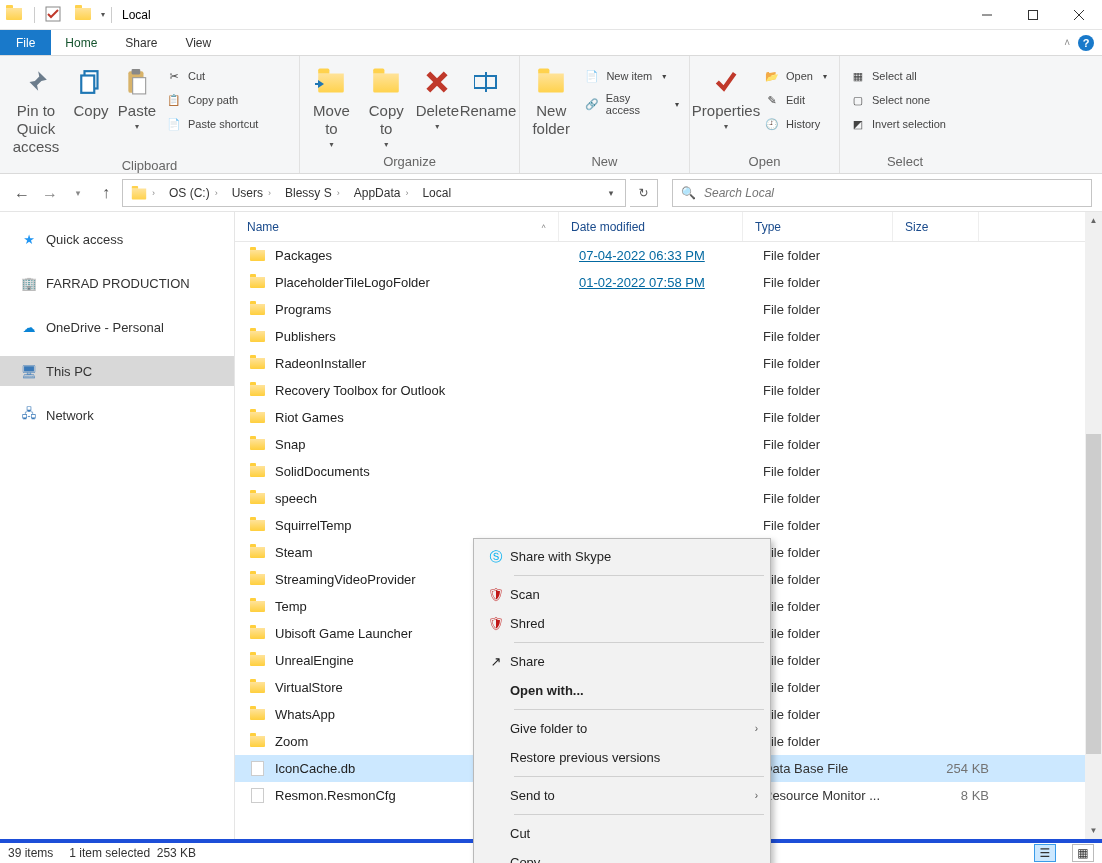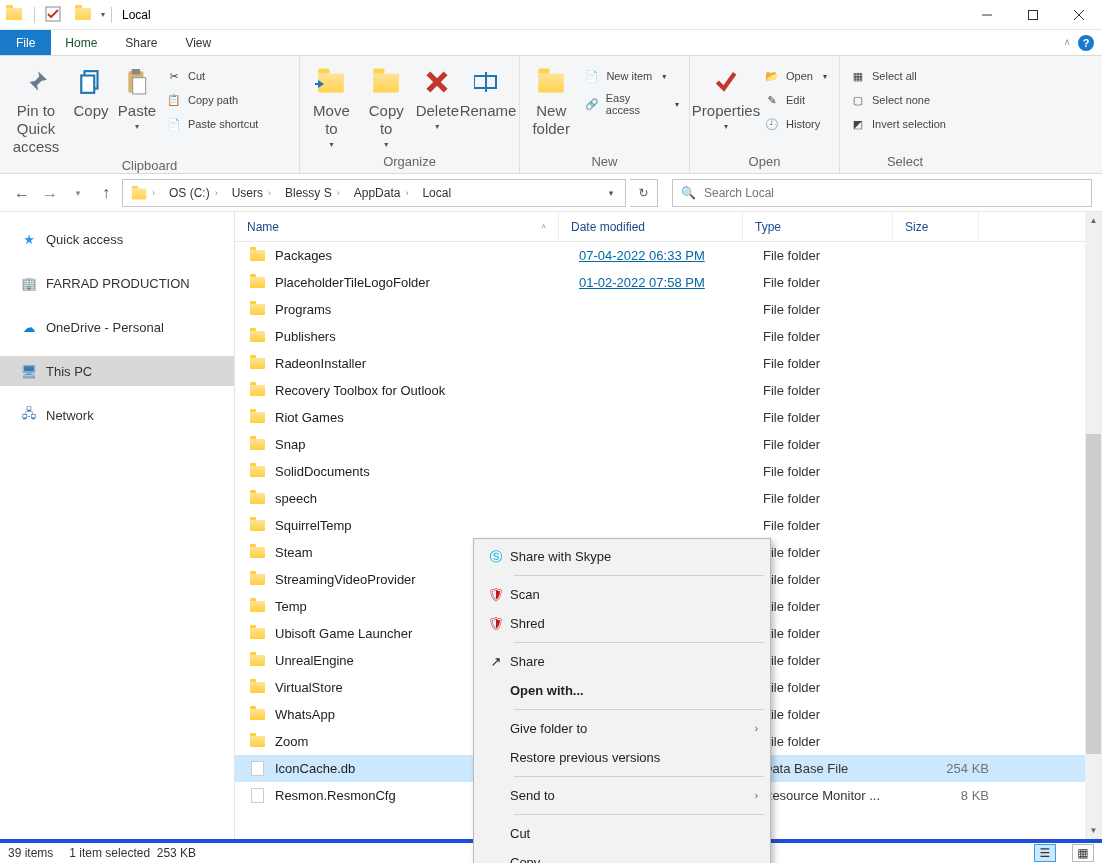--- a/index.html
+++ b/index.html
@@ -43,21 +43,21 @@
 
 .addrrow { height:38px; display:flex; align-items:center; gap:4px; padding:0 10px; border-bottom:1px solid #e5e5e5;}
 .nav-arrow { width:24px; height:24px; display:flex; align-items:center; justify-content:center; color:#888; font-size:16px;}
 .nav-arrow.enabled { color:#555;}
 .addrbox { flex:1; height:28px; border:1px solid #c5c5c5; display:flex; align-items:center; padding:0 2px; }
 .crumb { padding:0 6px; font-size:12px; color:#333; display:flex; align-items:center; gap:3px;}
 .crumb-sep { color:#888; font-size:9px; padding:0 2px;}
 .addr-drop { margin-left:auto; width:24px; text-align:center; color:#555; font-size:9px;}
 .refresh { width:28px; height:28px; border:1px solid #c5c5c5; border-left:none; display:flex; align-items:center; justify-content:center; color:#555;}
 .searchbox { width:420px; height:28px; border:1px solid #c5c5c5; margin-left:10px; display:flex; align-items:center; padding:0 8px; gap:8px; color:#888;}
-.searchbox input { border:none; outline:none; flex:1; font-size:12px; color:#888;}
+.searchbox input { border:none; outline:none; flex:1; font-size:12px; color:#888;font-style:italic;}
 
 
 .main { display:flex; height: calc(863px - 30px - 26px - 118px - 38px - 24px); position:relative;}
 .sidebar { width:235px; border-right:1px solid #e5e5e5; padding:12px 0; }
 .sb-item { display:flex; align-items:center; gap:8px; padding:6px 12px 6px 20px; font-size:13px; color:#333; }
 .sb-item.sel { background:#d8d8d8; }
 .sb-item .sicon { width:18px; height:18px; display:flex; align-items:center; justify-content:center;}
 .sb-spacer { height:14px; }
 
 

